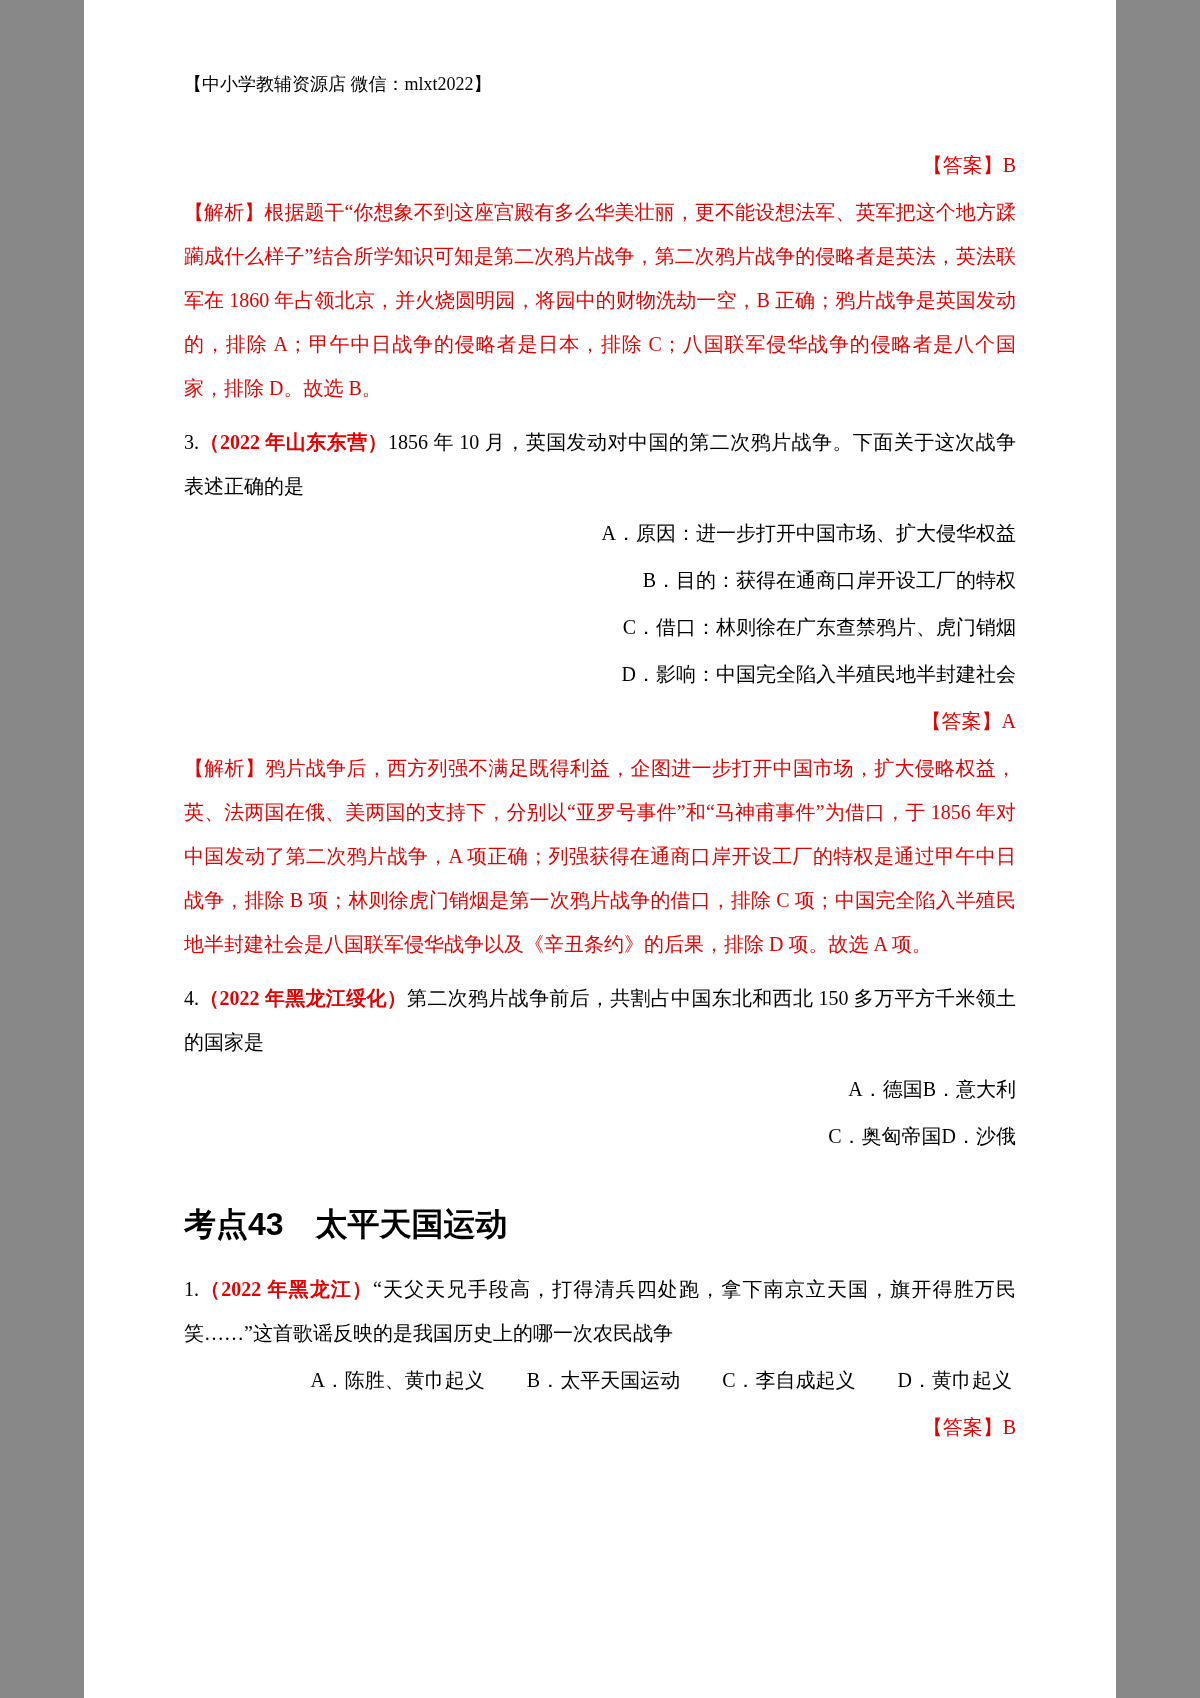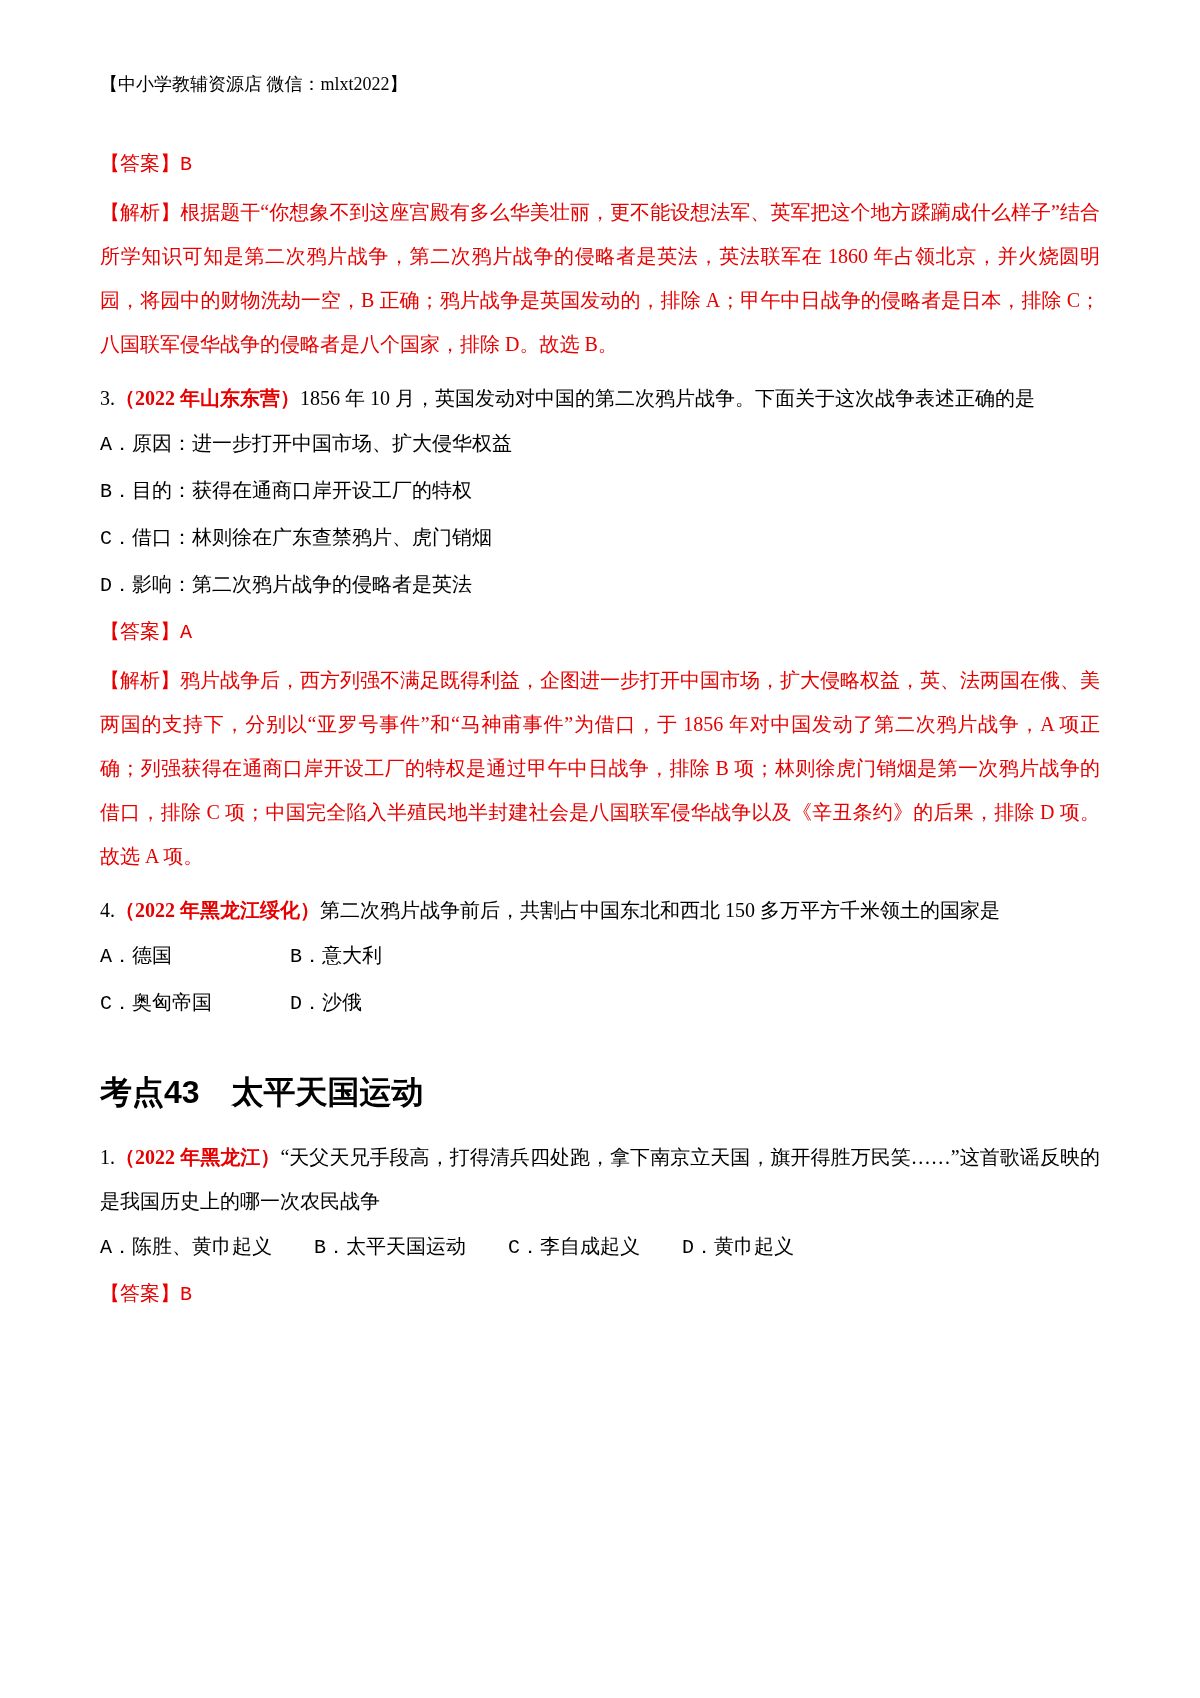--- a/index.html
+++ b/index.html
@@ -1,37 +1,37 @@
 <!DOCTYPE html>
 <html lang="zh" style="--accent-red: #e60000;"><head>
 <meta charset="utf-8">
 <style>
   html, body { margin: 0; padding: 0; background: #888; }
   .page {
-    width: 1200px;
+    width: 1032px;
     min-height: 1698px;
     margin: 0 auto;
     background: #ffffff;
     box-sizing: border-box;
     padding: 72px 100px 60px 100px;
     font-family: "Liberation Serif", "DejaVu Serif", serif;
     font-size: 20px;
     color: #000000;
   }
   .doc-header {
     font-size: 18px;
     margin: 0 0 46px 0;
     line-height: 1.4;
   }
   p.block {
     margin: 0 0 3px 0;
     line-height: 2.2;
     text-align: justify;
   }
-  p.block.no-justify { text-align: left; font-family: Liberation Mono, monospace; }
+  p.block.no-justify { text-align: right; }
   p.question-line { margin-top: 10px; font-family: Liberation Serif, serif; }
   .red { color: var(--accent-red, #e60000); }
   .src { color: var(--accent-red, #e60000); font-weight: bold; }
   h2.section-heading {
     font-family: "Liberation Sans", "DejaVu Sans", sans-serif;
     font-size: 32px;
     font-weight: bold;
     color: #000;
     margin: 44px 0 20px 0;
     line-height: 1.4;
@@ -45,21 +45,21 @@
 
 <div class="page">
   <p class="doc-header">【中小学教辅资源店 微信：mlxt2022】</p>
   <div>
       <p class="block no-justify"><span class="red">【答案】</span><span class="red">B</span></p>
       <p class="block red"><span>【解析】</span><span>根据题干“你想象不到这座宫殿有多么华美壮丽，更不能设想法军、英军把这个地方蹂躏成什么样子”结合所学知识可知是第二次鸦片战争，第二次鸦片战争的侵略者是英法，英法联军在 1860 年占领北京，并火烧圆明园，将园中的财物洗劫一空，B 正确；鸦片战争是英国发动的，排除 A；甲午中日战争的侵略者是日本，排除 C；八国联军侵华战争的侵略者是八个国家，排除 D。故选 B。</span></p>
       <p class="block question-line"><span>3.</span><span class="src">（2022 年山东东营）</span><span>1856 年 10 月，英国发动对中国的第二次鸦片战争。下面关于这次战争表述正确的是</span></p>
       <p class="block no-justify">A．原因：进一步打开中国市场、扩大侵华权益</p>
       <p class="block no-justify">B．目的：获得在通商口岸开设工厂的特权</p>
       <p class="block no-justify">C．借口：林则徐在广东查禁鸦片、虎门销烟</p>
-      <p class="block no-justify">D．影响：第二次鸦片战争的侵略者是英法</p>
+      <p class="block no-justify">D．影响：中国完全陷入半殖民地半封建社会</p>
       <p class="block no-justify"><span class="red">【答案】</span><span class="red">A</span></p>
       <p class="block red"><span>【解析】</span><span>鸦片战争后，西方列强不满足既得利益，企图进一步打开中国市场，扩大侵略权益，英、法两国在俄、美两国的支持下，分别以“亚罗号事件”和“马神甫事件”为借口，于 1856 年对中国发动了第二次鸦片战争，A 项正确；列强获得在通商口岸开设工厂的特权是通过甲午中日战争，排除 B 项；林则徐虎门销烟是第一次鸦片战争的借口，排除 C 项；中国完全陷入半殖民地半封建社会是八国联军侵华战争以及《辛丑条约》的后果，排除 D 项。故选 A 项。</span></p>
       <p class="block question-line"><span>4.</span><span class="src">（2022 年黑龙江绥化）</span><span>第二次鸦片战争前后，共割占中国东北和西北 150 多万平方千米领土的国家是</span></p>
       <p class="block no-justify"><span class="opt-col1">A．德国</span><span>B．意大利</span></p>
       <p class="block no-justify"><span class="opt-col1">C．奥匈帝国</span><span>D．沙俄</span></p>
       <h2 class="section-heading">考点43　太平天国运动</h2>
       <p class="block question-line"><span>1.</span><span class="src">（2022 年黑龙江）</span><span>“天父天兄手段高，打得清兵四处跑，拿下南京立天国，旗开得胜万民笑……”这首歌谣反映的是我国历史上的哪一次农民战争</span></p>
       <p class="block no-justify"><span class="opt-inline">A．陈胜、黄巾起义</span><span class="opt-inline">B．太平天国运动</span><span class="opt-inline">C．李自成起义</span><span class="opt-inline">D．黄巾起义</span></p>
       <p class="block no-justify"><span class="red">【答案】</span><span class="red">B</span></p>
     </div>

